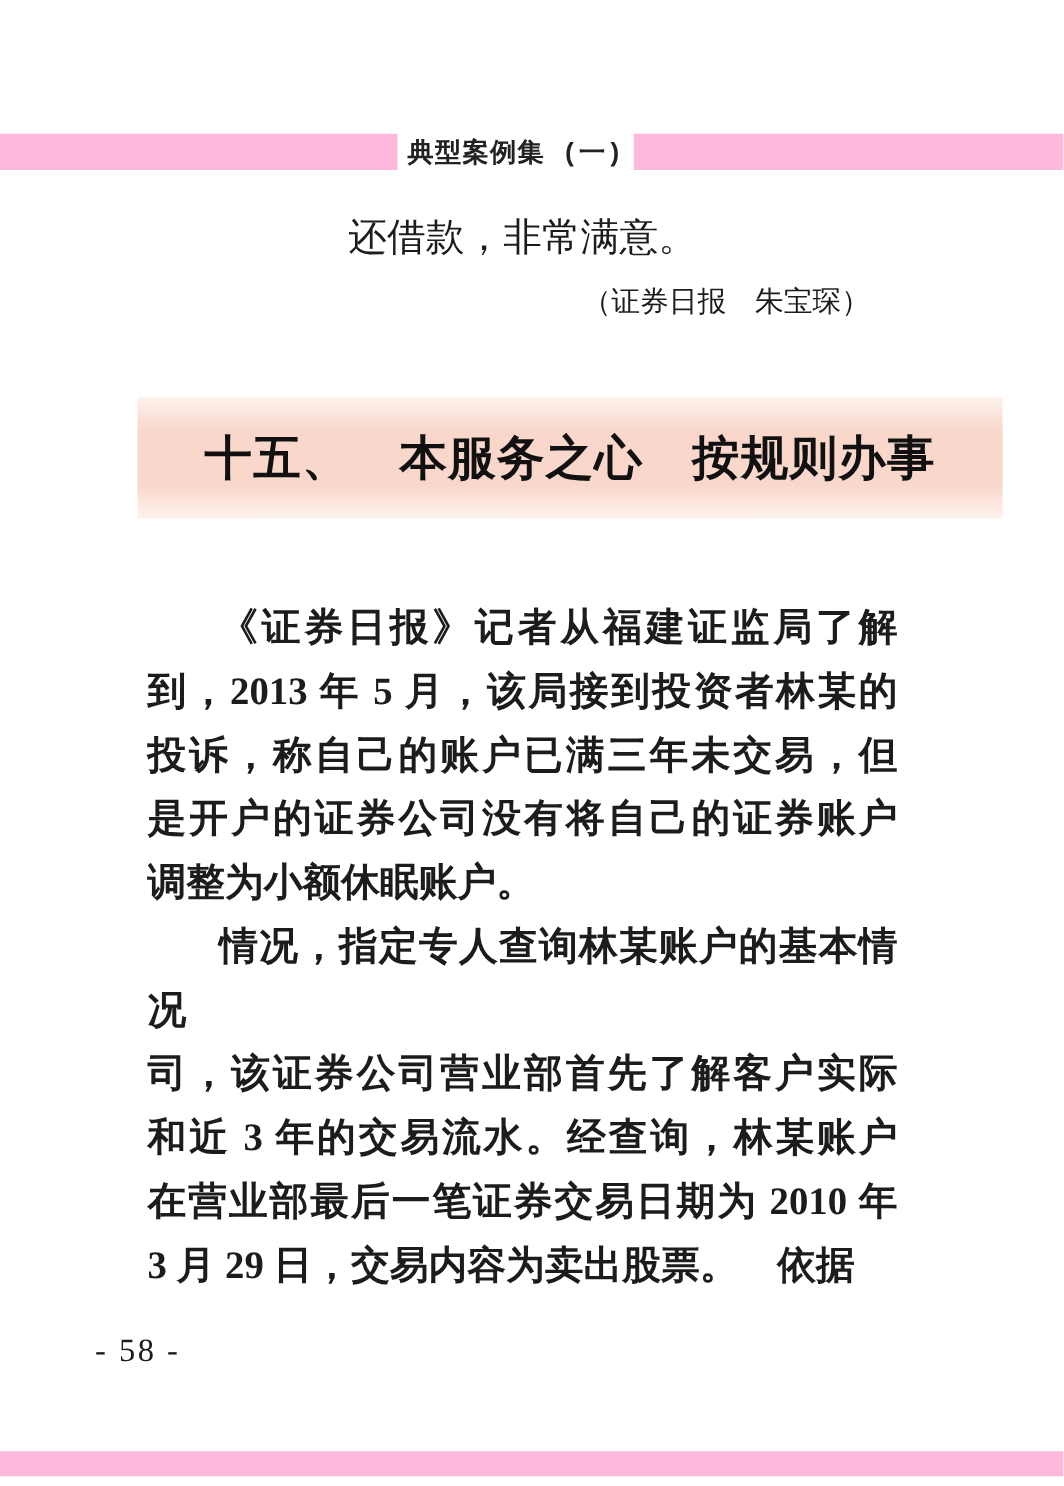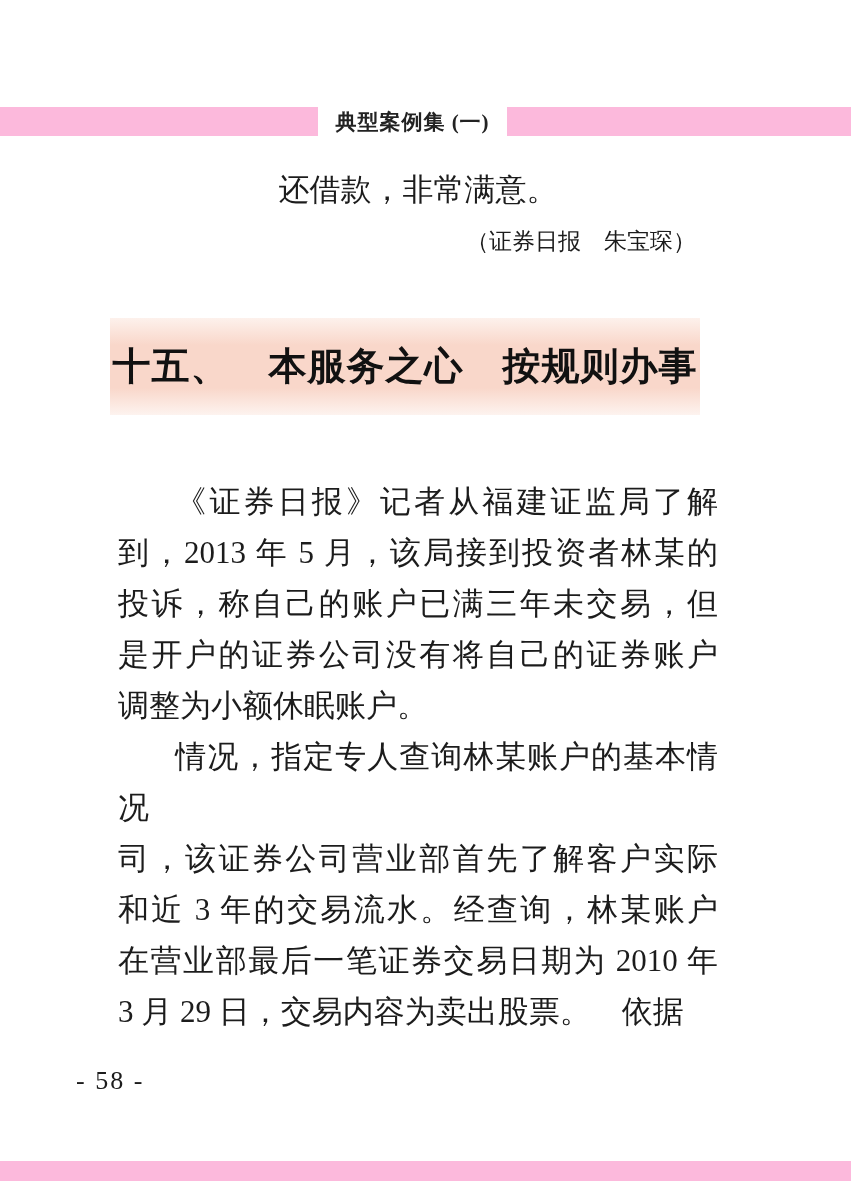--- a/index.html
+++ b/index.html
@@ -13,20 +13,21 @@
     color: var(--text, #1c1c1c);
   }
 
   
   .header-band {
     position: absolute;
     top: 107px; left: 0;
     width: 851px; height: 29px;
     display: flex;
     align-items: center;
+    font-family: Liberation Mono, monospace;
   }
   .band-seg { height: 100%; background: var(--band-pink, #fcb9dc); }
   .band-seg.left  { width: 318px; }
   .band-seg.right { flex: 1; }
   .band-title {
     width: 189px;
     text-align: center;
     font-weight: bold;
     font-size: 21px;
     letter-spacing: 1px;
@@ -46,21 +47,21 @@
   .attribution {
     text-align: right;
     padding-right: 22px;
     font-size: 23px;
   }
 
   
   .section-heading {
     position: absolute;
     left: 110px; top: 318px;
-    width: 590px; height: 97px;
+    width: 692px; height: 97px;
     display: flex;
     align-items: center;
     justify-content: center;
     background: linear-gradient(180deg,
       #fdf1ec 0%,
       var(--heading-peach, #f9d7ca) 28%,
       var(--heading-peach, #f9d7ca) 72%,
       #fdf3ef 100%);
   }
   .section-heading-text {
@@ -71,20 +72,21 @@
     letter-spacing: 1px;
   }
 
   
   .body-block {
     position: absolute;
     left: 118px; top: 476px;
     width: 600px;
     font-size: 31px;
     line-height: 51px;
+    font-weight: bold;
   }
   .line {
     text-align: justify;
     text-align-last: justify;
   }
   .para .line:first-child { text-indent: 1.85em; }
   .para .line:last-child  { text-align-last: left; }
 
   .page-number {
     position: absolute;

